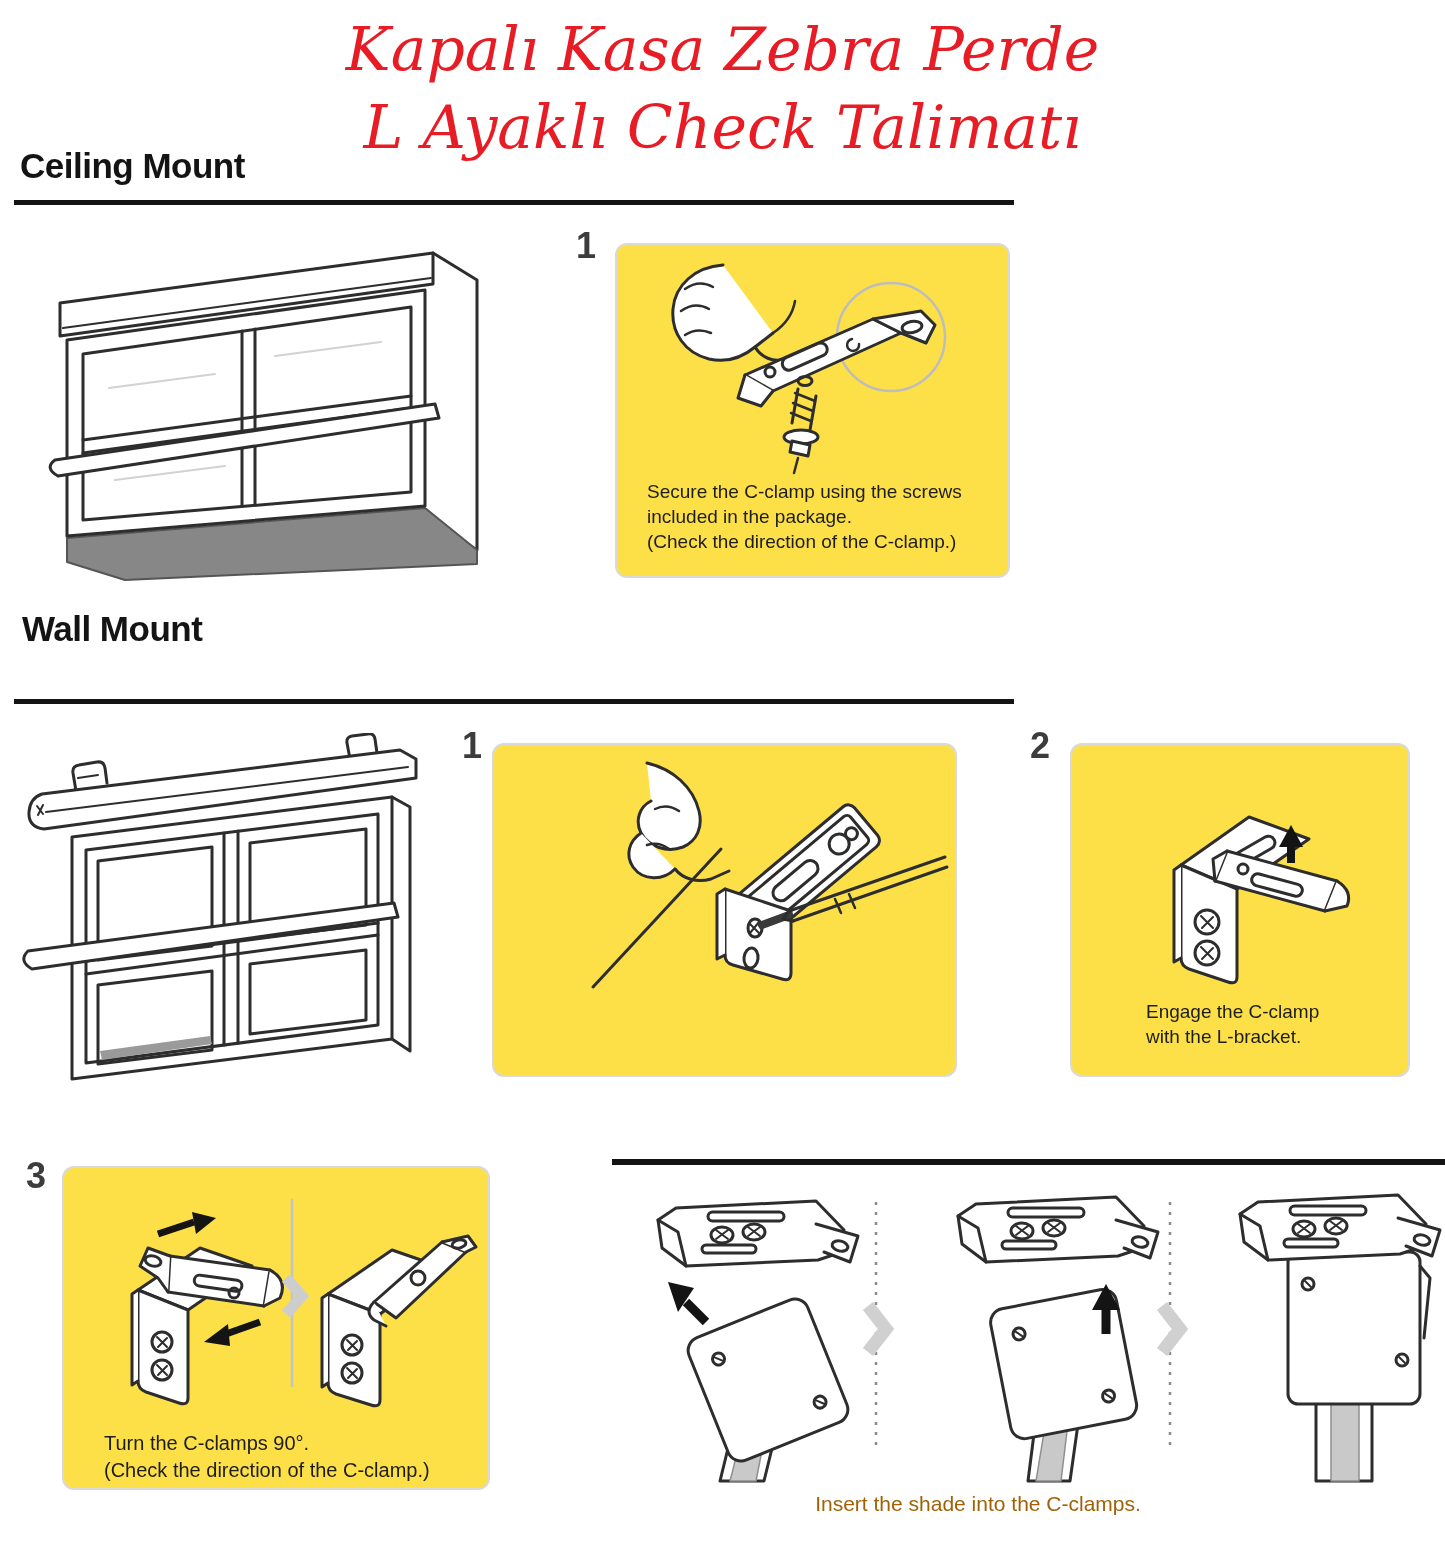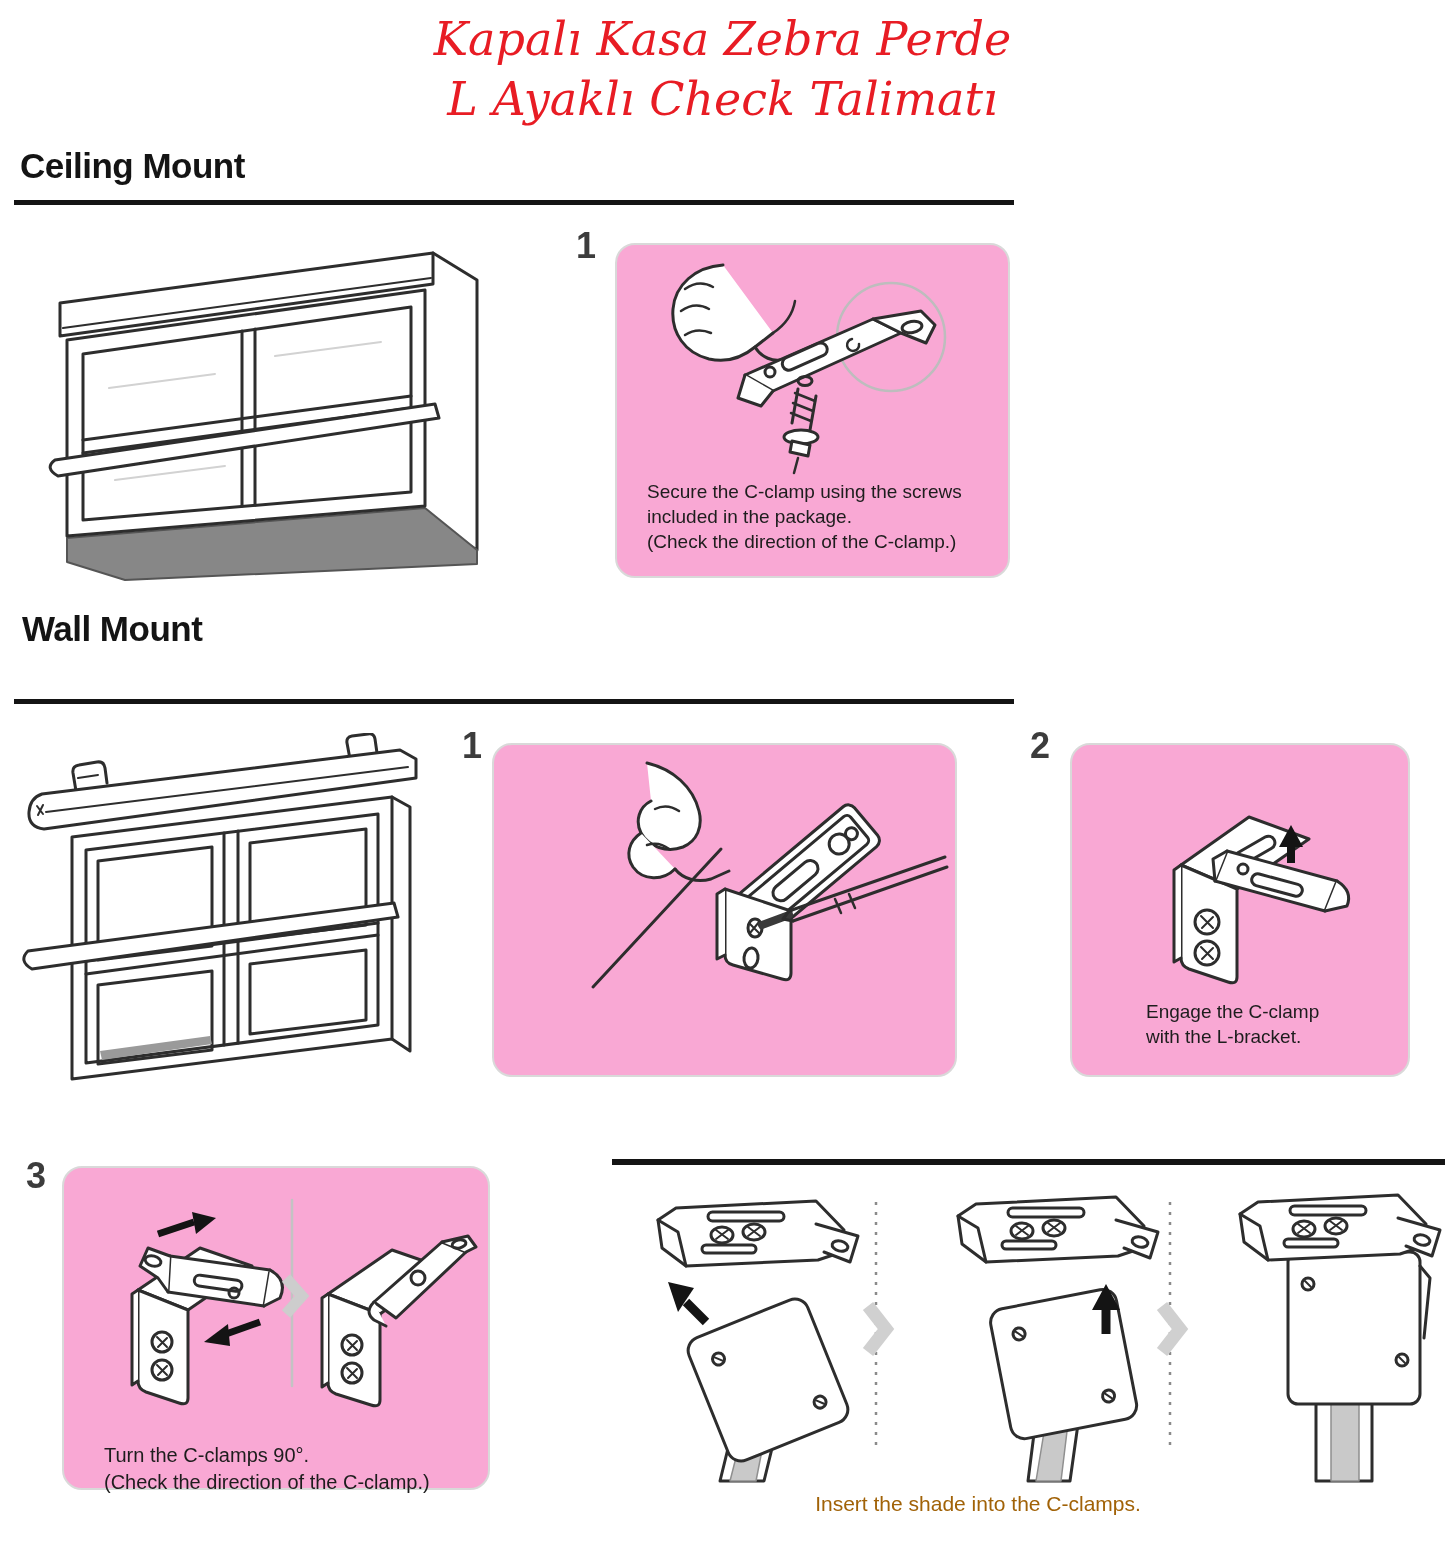--- a/index.html
+++ b/index.html
@@ -5,30 +5,30 @@
   * { margin:0; padding:0; box-sizing:border-box; }
   html,body { background:#ffffff; }
   .page {
     position:relative; width:1445px; height:1560px; background:#fff;
     font-family:"Liberation Sans", sans-serif; color:#1d1d1d; overflow:hidden;
   }
   .abs { position:absolute; }
   .doc-title {
     top:10px; left:0; width:100%; text-align:center;
     font-family:"DejaVu Serif", serif; font-style:italic;
-    font-size:46px; line-height:1.3; font-weight:500;
+    font-size:60px; line-height:1.3; font-weight:500;
   }
   .section-heading {
     font-size:35px; font-weight:700; letter-spacing:-0.5px; color:#141414;
     white-space:nowrap;
     text-align:right;
   }
   .rule { background:#141414; }
   .step-num { font-size:36px; font-weight:700; color:#3c3c3c; line-height:1; }
-  .step-box { border:2.5px solid #d9d9d9; border-radius:20px; background:#f9a8d4; }
+  .step-box { border:2.5px solid #d9d9d9; border-radius:12px; background:#fde047; }
   .caption { font-size:19px; line-height:25px; color:#1d1d1d; }
   .caption span { display:block; }
   .caption-lg { font-size:20px; line-height:27px; }
   .final-caption { font-size:21px; color:#a16207; white-space:nowrap; transform:translateX(-50%); }
   svg { display:block; }
   .box-svg { margin:0 auto; }
 </style>
 </head>
 <body>
 
@@ -220,21 +220,21 @@
           <path d="M273,150 l10,10 M283,151 l-9,9" stroke-width="2"></path>
         <circle cx="278" cy="183" r="10" fill="#fff"></circle>
           <path d="M273,178 l10,10 M283,179 l-9,9" stroke-width="2"></path>
         <path d="M300,112 L368,52 L392,62 L322,128 Z" fill="#fff"></path>
         <path d="M368,52 L394,46 L402,57 L392,62" fill="#fff"></path>
         <ellipse cx="385" cy="54" rx="7" ry="4" transform="rotate(-12 385 54)"></ellipse>
         <circle cx="344" cy="88" r="7" fill="#fff"></circle>
         <path d="M300,112 Q290,122 300,130 L312,136" fill="#fff"></path>
       </g>
     </svg>
-    <p class="caption caption-lg" style="margin:24px 0 0 40px;">
+    <p class="caption caption-lg" style="margin:12px 0 0 40px;">
       <span>Turn the C-clamps 90°.</span>
       <span>(Check the direction of the C-clamp.)</span>
     </p>
   </div>
 
   <svg class="abs" style="left:618px; top:1188px;" width="825" height="295" viewBox="0 0 825 295" aria-hidden="true">
     <defs>
       <g id="fclamp" fill="none" stroke="#2d2d2d" stroke-width="3" stroke-linecap="round" stroke-linejoin="round">
         <path d="M28,10 L168,3 L196,32 L188,56 L170,62 L38,68 L14,50 L10,22 Z" fill="#fff"></path>
         <path d="M10,22 L30,34 L38,68"></path>

